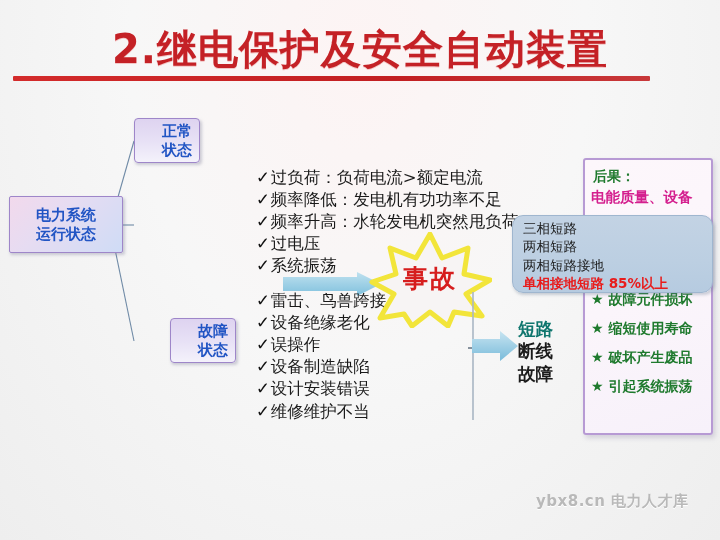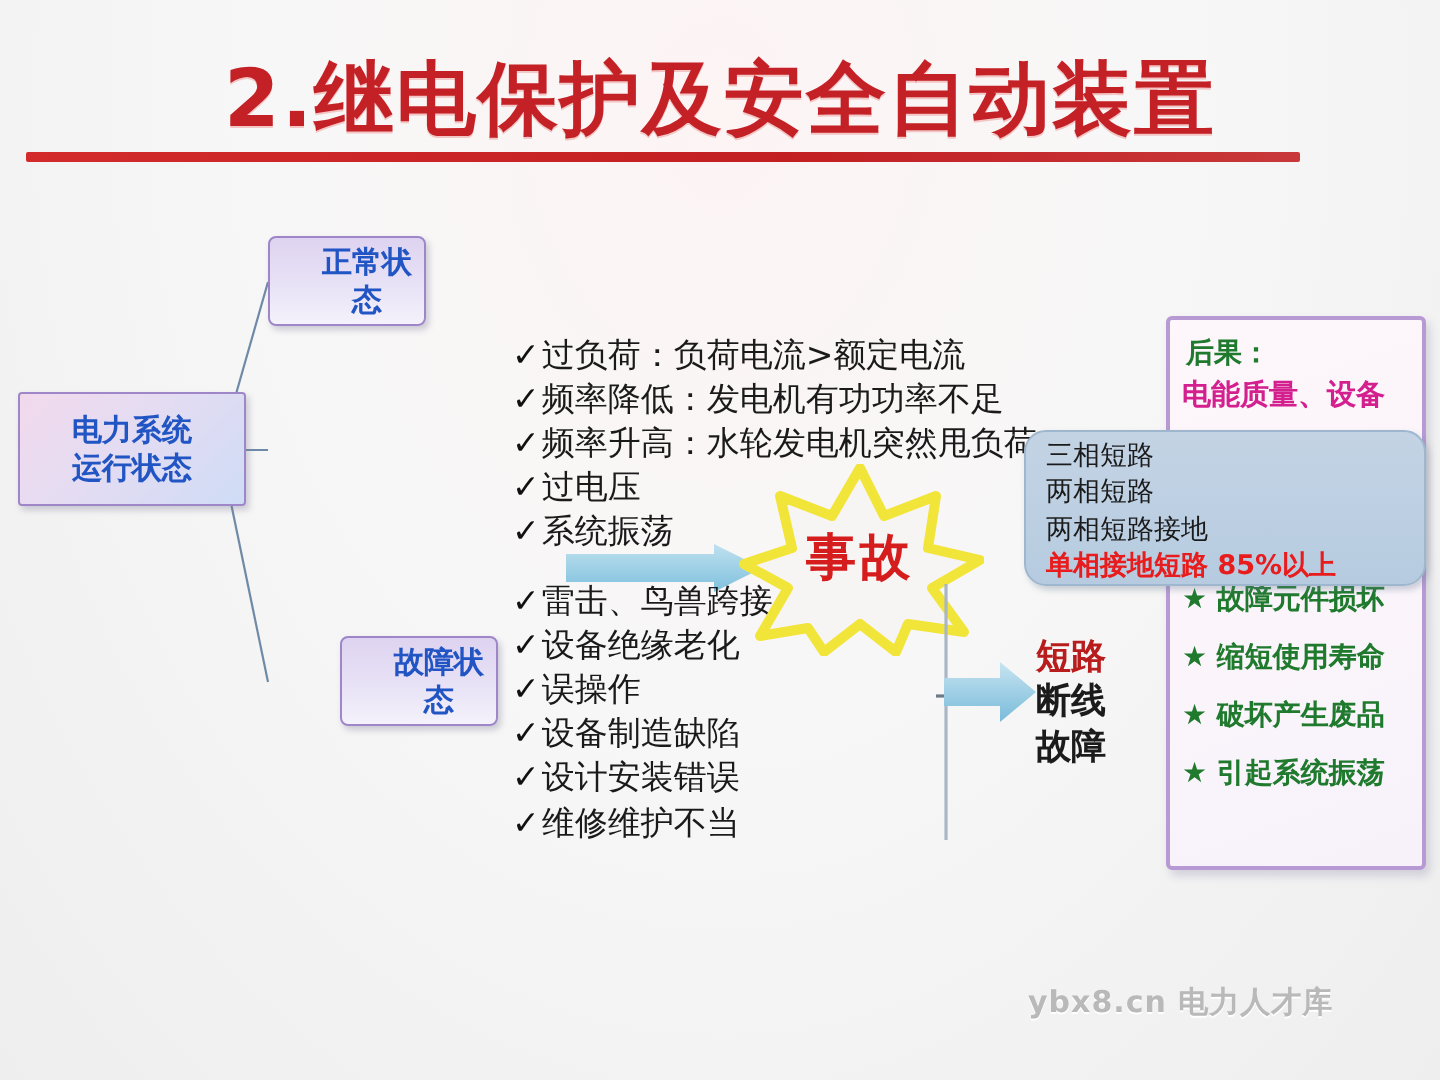--- a/index.html
+++ b/index.html
@@ -34,21 +34,21 @@
     color:#2255c4;font-weight:bold;font-size:15px;line-height:1.25;
     border:1.5px solid #9e86c9;
     box-shadow:1.5px 2px 3px rgba(120,120,150,.35);
   }
   .node.root{
     left:9px;top:196px;width:114px;height:57px;
     background:linear-gradient(135deg,#f2d9ec 0%, #e6dcf2 40%, #cfdcf6 100%);
     border-radius:2px;
   }
   .node.leaf{
-    width:79px;height:45px;border-radius:4px;
+    width:66px;height:45px;border-radius:4px;
     background:linear-gradient(180deg,#ded3f0 0%, #e8e2f6 55%, #f4f2fb 100%);
     padding-left:20px;
   }
   #node-normal{left:134px;top:118px;}
   #node-abnormal{left:134px;top:196px;height:57px;}
   #node-fault{left:134px;top:318px;margin-left:36px;}
 
   .connector{stroke:#6f8aa6;stroke-width:1.1;fill:none;}
 
   
@@ -74,21 +74,21 @@
   }
 
   
   #bracket{left:466px;top:292px;}
 
   
   #sc-label{
     left:518px;top:318px;width:54px;text-align:left;
     font-size:17.5px;font-weight:bold;line-height:1.28;
   }
-  #sc-label .red{color:#b91c1c;}
+  #sc-label .red{color:#0f766e;}
   #sc-label .dark{color:#1b1b1b;}
 
   
   #panel{
     left:583px;top:158px;width:130px;height:277px;
     box-sizing:border-box;
     border:2.5px solid #b79ad4;
     border-radius:3px;
     background:linear-gradient(160deg,#fdf7fb 0%, #fbf5fb 50%, #f7f1fa 100%);
     box-shadow:2px 3px 5px rgba(130,120,155,.28);
@@ -119,21 +119,21 @@
     box-shadow:1.5px 2px 3px rgba(110,125,145,.35);
     padding:3px 0 0 10px;
   }
   #sc-types .t{
     font-size:13.5px;color:#1b1b1b;line-height:1.37;white-space:nowrap;
   }
   #sc-types .t.red{color:#e81c1c;font-weight:bold;}
 
   
   #watermark{
-    left:514px;top:492px;
+    left:536px;top:492px;
     font-size:15px;color:#b9b9b9;font-weight:bold;
     letter-spacing:0.5px;white-space:nowrap;
     text-shadow:0 1px 0 #ffffff;
   }
 </style>
 </head>
 <body>
 
 <div class="canvas">
 

